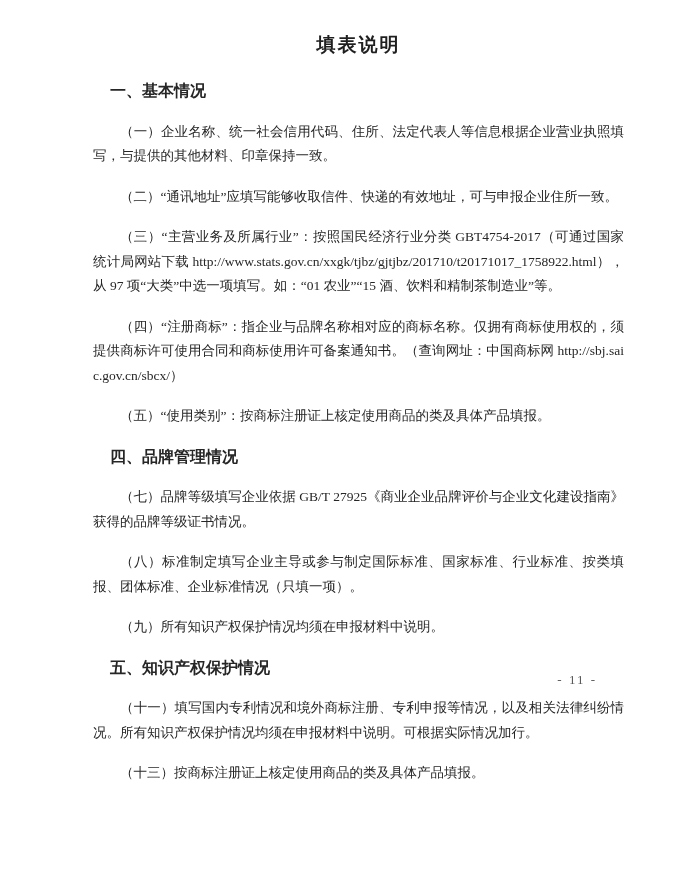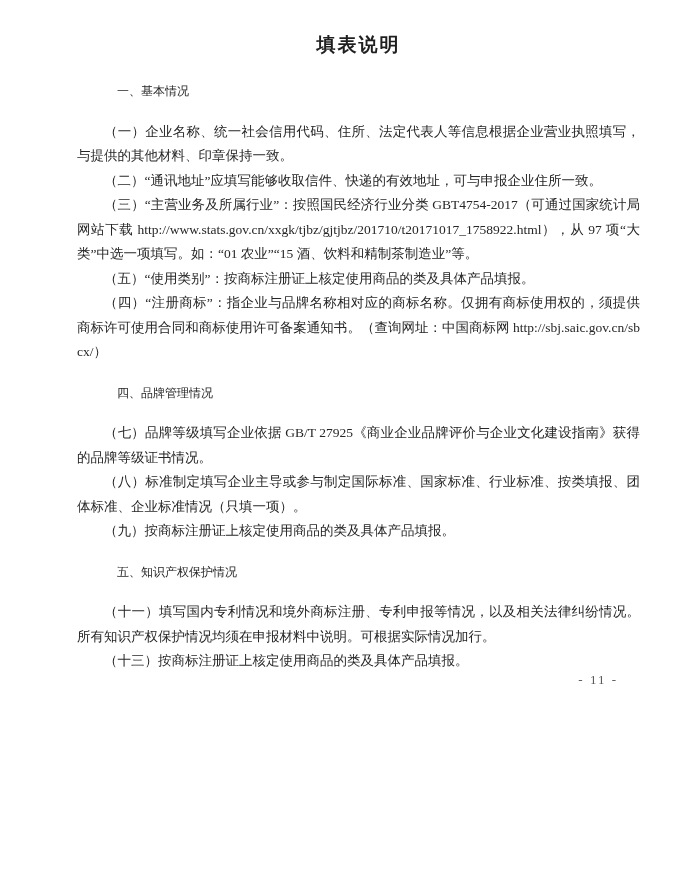--- a/index.html
+++ b/index.html
@@ -29,67 +29,67 @@
     font-size: 19px;
     letter-spacing: 2px;
     color: #1f1f1f;
     margin: 0 0 21px 0;
     line-height: 26px;
   }
   .section {
     margin: 0;
   }
   .heading {
-    font-size: 12px;
-    font-weight: normal;
+    font-size: 16px;
+    font-weight: bold;
     line-height: 24.5px;
     text-indent: 2em;
-    margin: 16px;
+    margin: 1px;
     padding: 0;
   }
   .para {
     font-size: 13.5px;
     line-height: 24.5px;
     text-indent: 2em;
     text-align: justify;
-    margin: 0;
+    margin: 16px;
     padding: 0;
     word-break: break-all;
   }
   .page-number {
     position: absolute;
     bottom: 22px;
-    right: 79px;
+    right: 100px;
     font-size: 13px;
     letter-spacing: 2px;
     color: #595959;
     font-family: "Liberation Serif", "DejaVu Serif", serif;
   }
 </style>
 </head>
 <body>
 
 <div class="page">
 
   <h1 class="doc-title">填表说明</h1>
 
   <section class="section">
     <h2 class="heading">一、基本情况</h2>
     <p class="para">（一）企业名称、统一社会信用代码、住所、法定代表人等信息根据企业营业执照填写，与提供的其他材料、印章保持一致。</p>
     <p class="para">（二）“通讯地址”应填写能够收取信件、快递的有效地址，可与申报企业住所一致。</p>
     <p class="para">（三）“主营业务及所属行业”：按照国民经济行业分类 GBT4754-2017（可通过国家统计局网站下载 http://www.stats.gov.cn/xxgk/tjbz/gjtjbz/201710/t20171017_1758922.html），从 97 项“大类”中选一项填写。如：“01 农业”“15 酒、饮料和精制茶制造业”等。</p>
+    <p class="para">（四）“注册商标”：指企业与品牌名称相对应的商标名称。仅拥有商标使用权的，须提供商标许可使用合同和商标使用许可备案通知书。（查询网址：中国商标网 http://sbj.saic.gov.cn/sbcx/）</p>
     <p class="para">（五）“使用类别”：按商标注册证上核定使用商品的类及具体产品填报。</p>
-    <p class="para">（四）“注册商标”：指企业与品牌名称相对应的商标名称。仅拥有商标使用权的，须提供商标许可使用合同和商标使用许可备案通知书。（查询网址：中国商标网 http://sbj.saic.gov.cn/sbcx/）</p>
   </section>
 
   <section class="section">
     <h2 class="heading">四、品牌管理情况</h2>
     <p class="para">（七）品牌等级填写企业依据 GB/T 27925《商业企业品牌评价与企业文化建设指南》获得的品牌等级证书情况。</p>
     <p class="para">（八）标准制定填写企业主导或参与制定国际标准、国家标准、行业标准、按类填报、团体标准、企业标准情况（只填一项）。</p>
-    <p class="para">（九）按商标注册证上核定使用商品的类及具体产品填报。</p>
+    <p class="para">（九）所有知识产权保护情况均须在申报材料中说明。</p>
   </section>
 
   <section class="section">
     <h2 class="heading">五、知识产权保护情况</h2>
     <p class="para">（十一）填写国内专利情况和境外商标注册、专利申报等情况，以及相关法律纠纷情况。所有知识产权保护情况均须在申报材料中说明。可根据实际情况加行。</p>
   </section>
 
   <section class="section">
     <p class="para">（十三）按商标注册证上核定使用商品的类及具体产品填报。</p>
   </section>

